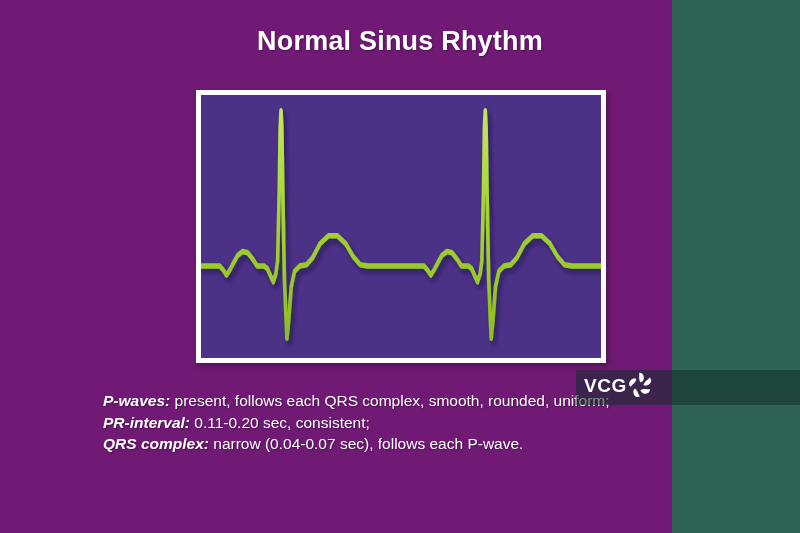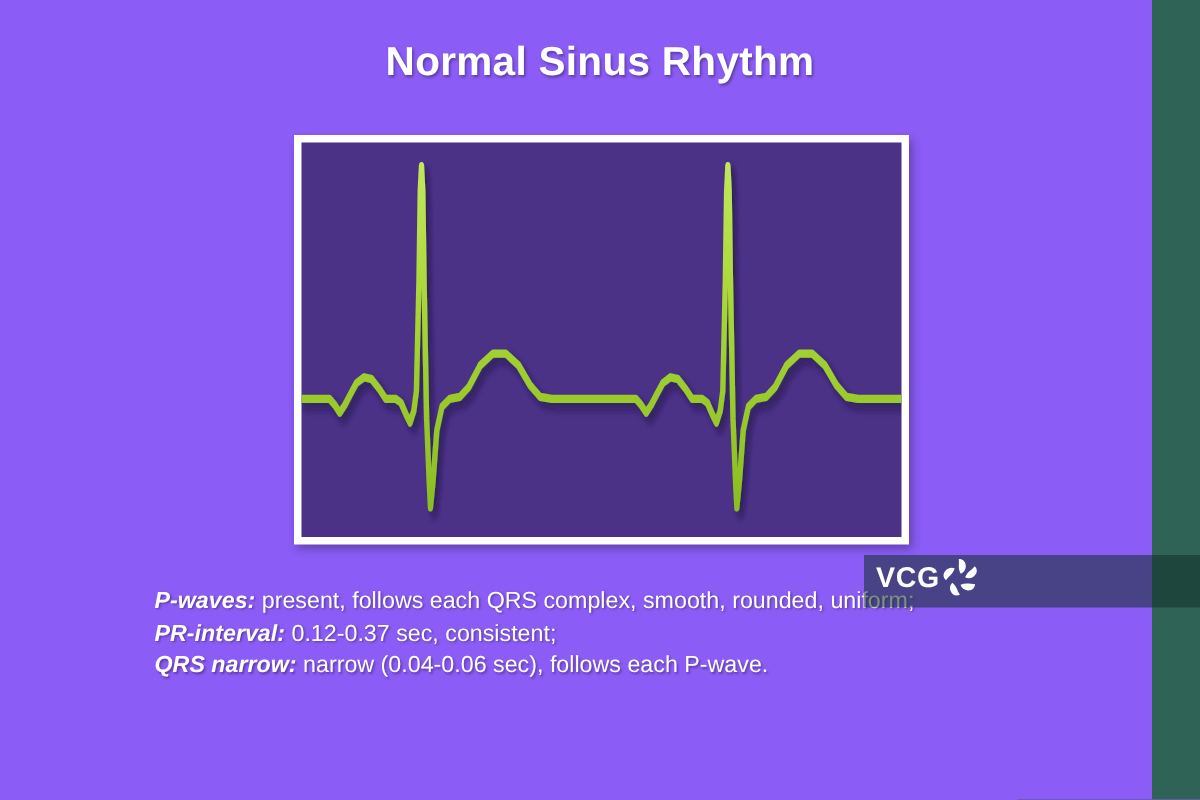--- a/index.html
+++ b/index.html
@@ -10,23 +10,23 @@
     width: 800px;
     height: 533px;
     overflow: hidden;
     background: #2f6356;
     font-family: "Liberation Sans", sans-serif;
     position: relative;
   }
   .stage {
     position: absolute;
     inset: 0;
-    width: 768px;
+    width: 672px;
     height: 533px;
-    background: #8b5cf6;
+    background: #701a75;
   }
   .title {
     position: absolute;
     left: 0;
     top: 26px;
     width: 800px;
     text-align: center;
     color: #ffffff;
     font-size: 27px;
     font-weight: bold;
@@ -138,24 +138,24 @@
         <polyline id="ecg-path" fill="none" stroke="url(#traceGrad)" stroke-width="4.2" stroke-linejoin="round" stroke-linecap="round" filter="url(#traceShadow)" points="0.00,130.00 22.00,130.00 26.00,133.00 30.00,137.00 34.00,133.00 38.00,128.00 43.00,122.00 49.00,119.00 55.00,120.00 61.00,125.00 66.00,130.00 74.00,130.00 78.00,132.00 82.00,138.00 85.00,142.00 88.00,136.00 90.00,126.00 92.00,70.00 93.00,25.00 94.00,12.00 95.00,25.00 96.00,70.00 98.00,140.00 100.00,172.00 101.00,185.00 103.00,172.00 106.00,146.00 110.00,134.00 116.00,130.00 124.00,129.00 131.00,124.00 140.00,113.00 150.00,107.00 160.00,107.00 170.00,113.00 179.00,123.00 187.00,129.00 196.00,130.00 250.00,130.00 262.00,130.00 266.00,133.00 270.00,137.00 274.00,133.00 278.00,128.00 283.00,122.00 289.00,119.00 295.00,120.00 301.00,125.00 306.00,130.00 314.00,130.00 318.00,132.00 322.00,138.00 325.00,142.00 328.00,136.00 330.00,126.00 332.00,70.00 333.00,25.00 334.00,12.00 335.00,25.00 336.00,70.00 338.00,140.00 340.00,172.00 341.00,185.00 343.00,172.00 346.00,146.00 350.00,134.00 356.00,130.00 364.00,129.00 371.00,124.00 380.00,113.00 390.00,107.00 400.00,107.00 410.00,113.00 419.00,123.00 427.00,129.00 436.00,130.00 470.00,130.00"></polyline>
       </svg>
     </div>
   </div>
 
   <div class="legend">
     <div class="legend-line">
       <span class="lbl">P-waves:</span><span class="val"> present, follows each QRS complex, smooth, rounded, uniform;</span>
     </div>
     <div class="legend-line">
-      <span class="lbl">PR-interval:</span><span class="val"> 0.12-0.37 sec, consistent;</span>
+      <span class="lbl">PR-interval:</span><span class="val"> 0.11-0.20 sec, consistent;</span>
     </div>
     <div class="legend-line">
-      <span class="lbl">QRS narrow:</span><span class="val"> narrow (0.04-0.06 sec), follows each P-wave.</span>
+      <span class="lbl">QRS complex:</span><span class="val"> narrow (0.04-0.07 sec), follows each P-wave.</span>
     </div>
   </div>
 
   <div class="watermark">
     <div class="wm-logo">
       <span class="wm-vcg">VCG</span>
       <svg class="wm-mark" viewBox="0 0 40 40">
         <g fill="#ffffff">
           <path d="M20.5 3.5c3.6 0.6 5.6 3.4 5.0 7.2-0.5 3.2-2.6 5.4-5.6 6.0-1.0-3.0-1.0-6.2 0.0-9.4 0.2-1.2 0.4-2.5 0.6-3.8z" transform="rotate(-10 20 20)"></path>
           <path d="M33.4 12.2c2.0 3.0 1.2 6.4-2.0 8.4-2.7 1.7-5.7 1.6-8.2-0.2 1.7-2.7 4.1-4.7 7.2-6.0 1.0-0.7 2.0-1.4 3.0-2.2z" transform="rotate(-10 20 20)"></path>

